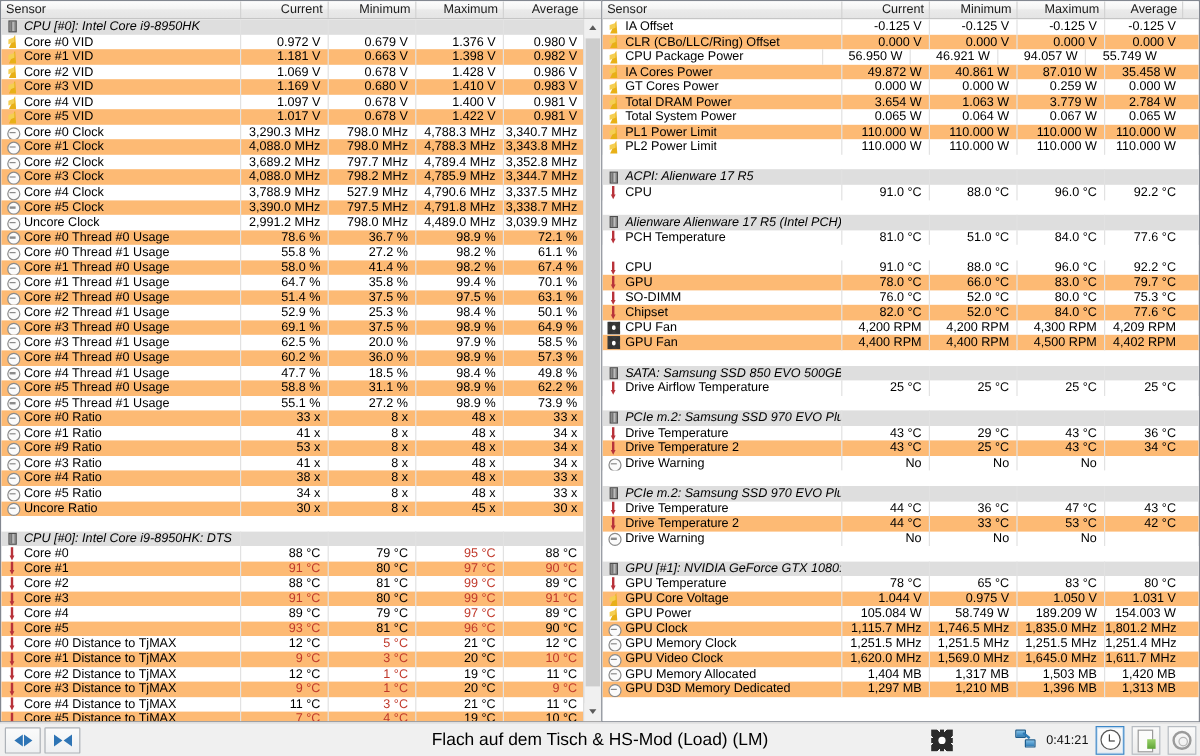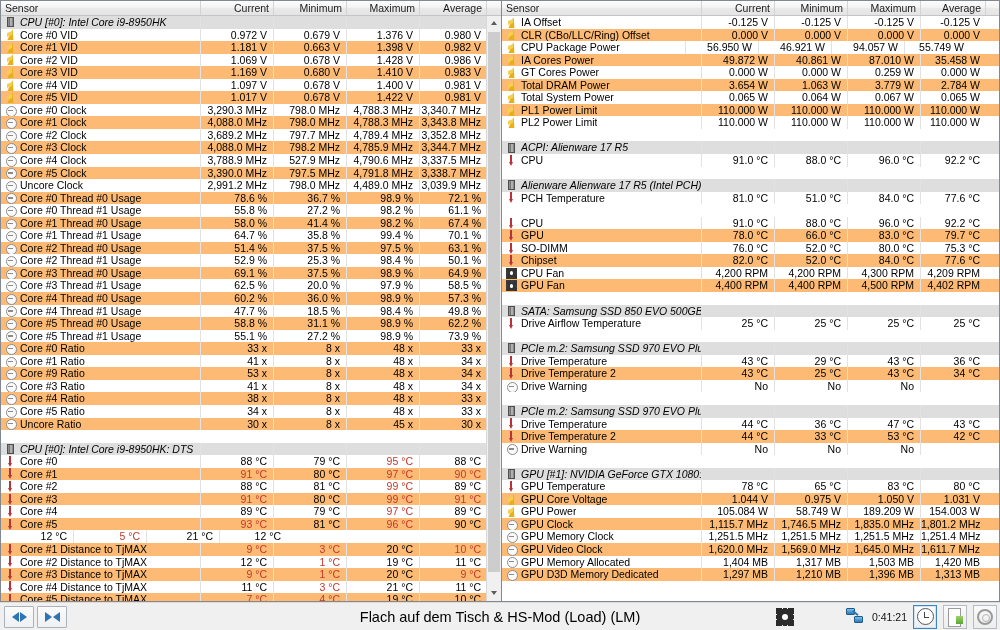--- a/index.html
+++ b/index.html
@@ -709,20 +709,24 @@
             <div class="c-name sep" style="width: 200px;">
               <span class="ico ico-temp"></span>
               <span class="lbl">Core #5</span>
             </div>
             <div class="c-val sep hot" style="width: 73px;">93 °C</div>
             <div class="c-val sep" style="width: 73px;">81 °C</div>
             <div class="c-val sep hot" style="width: 73px;">96 °C</div>
             <div class="c-val" style="width: 67px;">90 °C</div>
           </div>
           <div class="row">
+            <div class="c-name sep" style="width: 200px;">
+              <span class="ico ico-temp"></span>
+              <span class="lbl">Core #0 Distance to TjMAX</span>
+            </div>
             <div class="c-val sep" style="width: 73px;">12 °C</div>
             <div class="c-val sep hot" style="width: 73px;">5 °C</div>
             <div class="c-val sep" style="width: 73px;">21 °C</div>
             <div class="c-val" style="width: 67px;">12 °C</div>
           </div>
           <div class="row alt">
             <div class="c-name sep" style="width: 200px;">
               <span class="ico ico-temp"></span>
               <span class="lbl">Core #1 Distance to TjMAX</span>
             </div>

